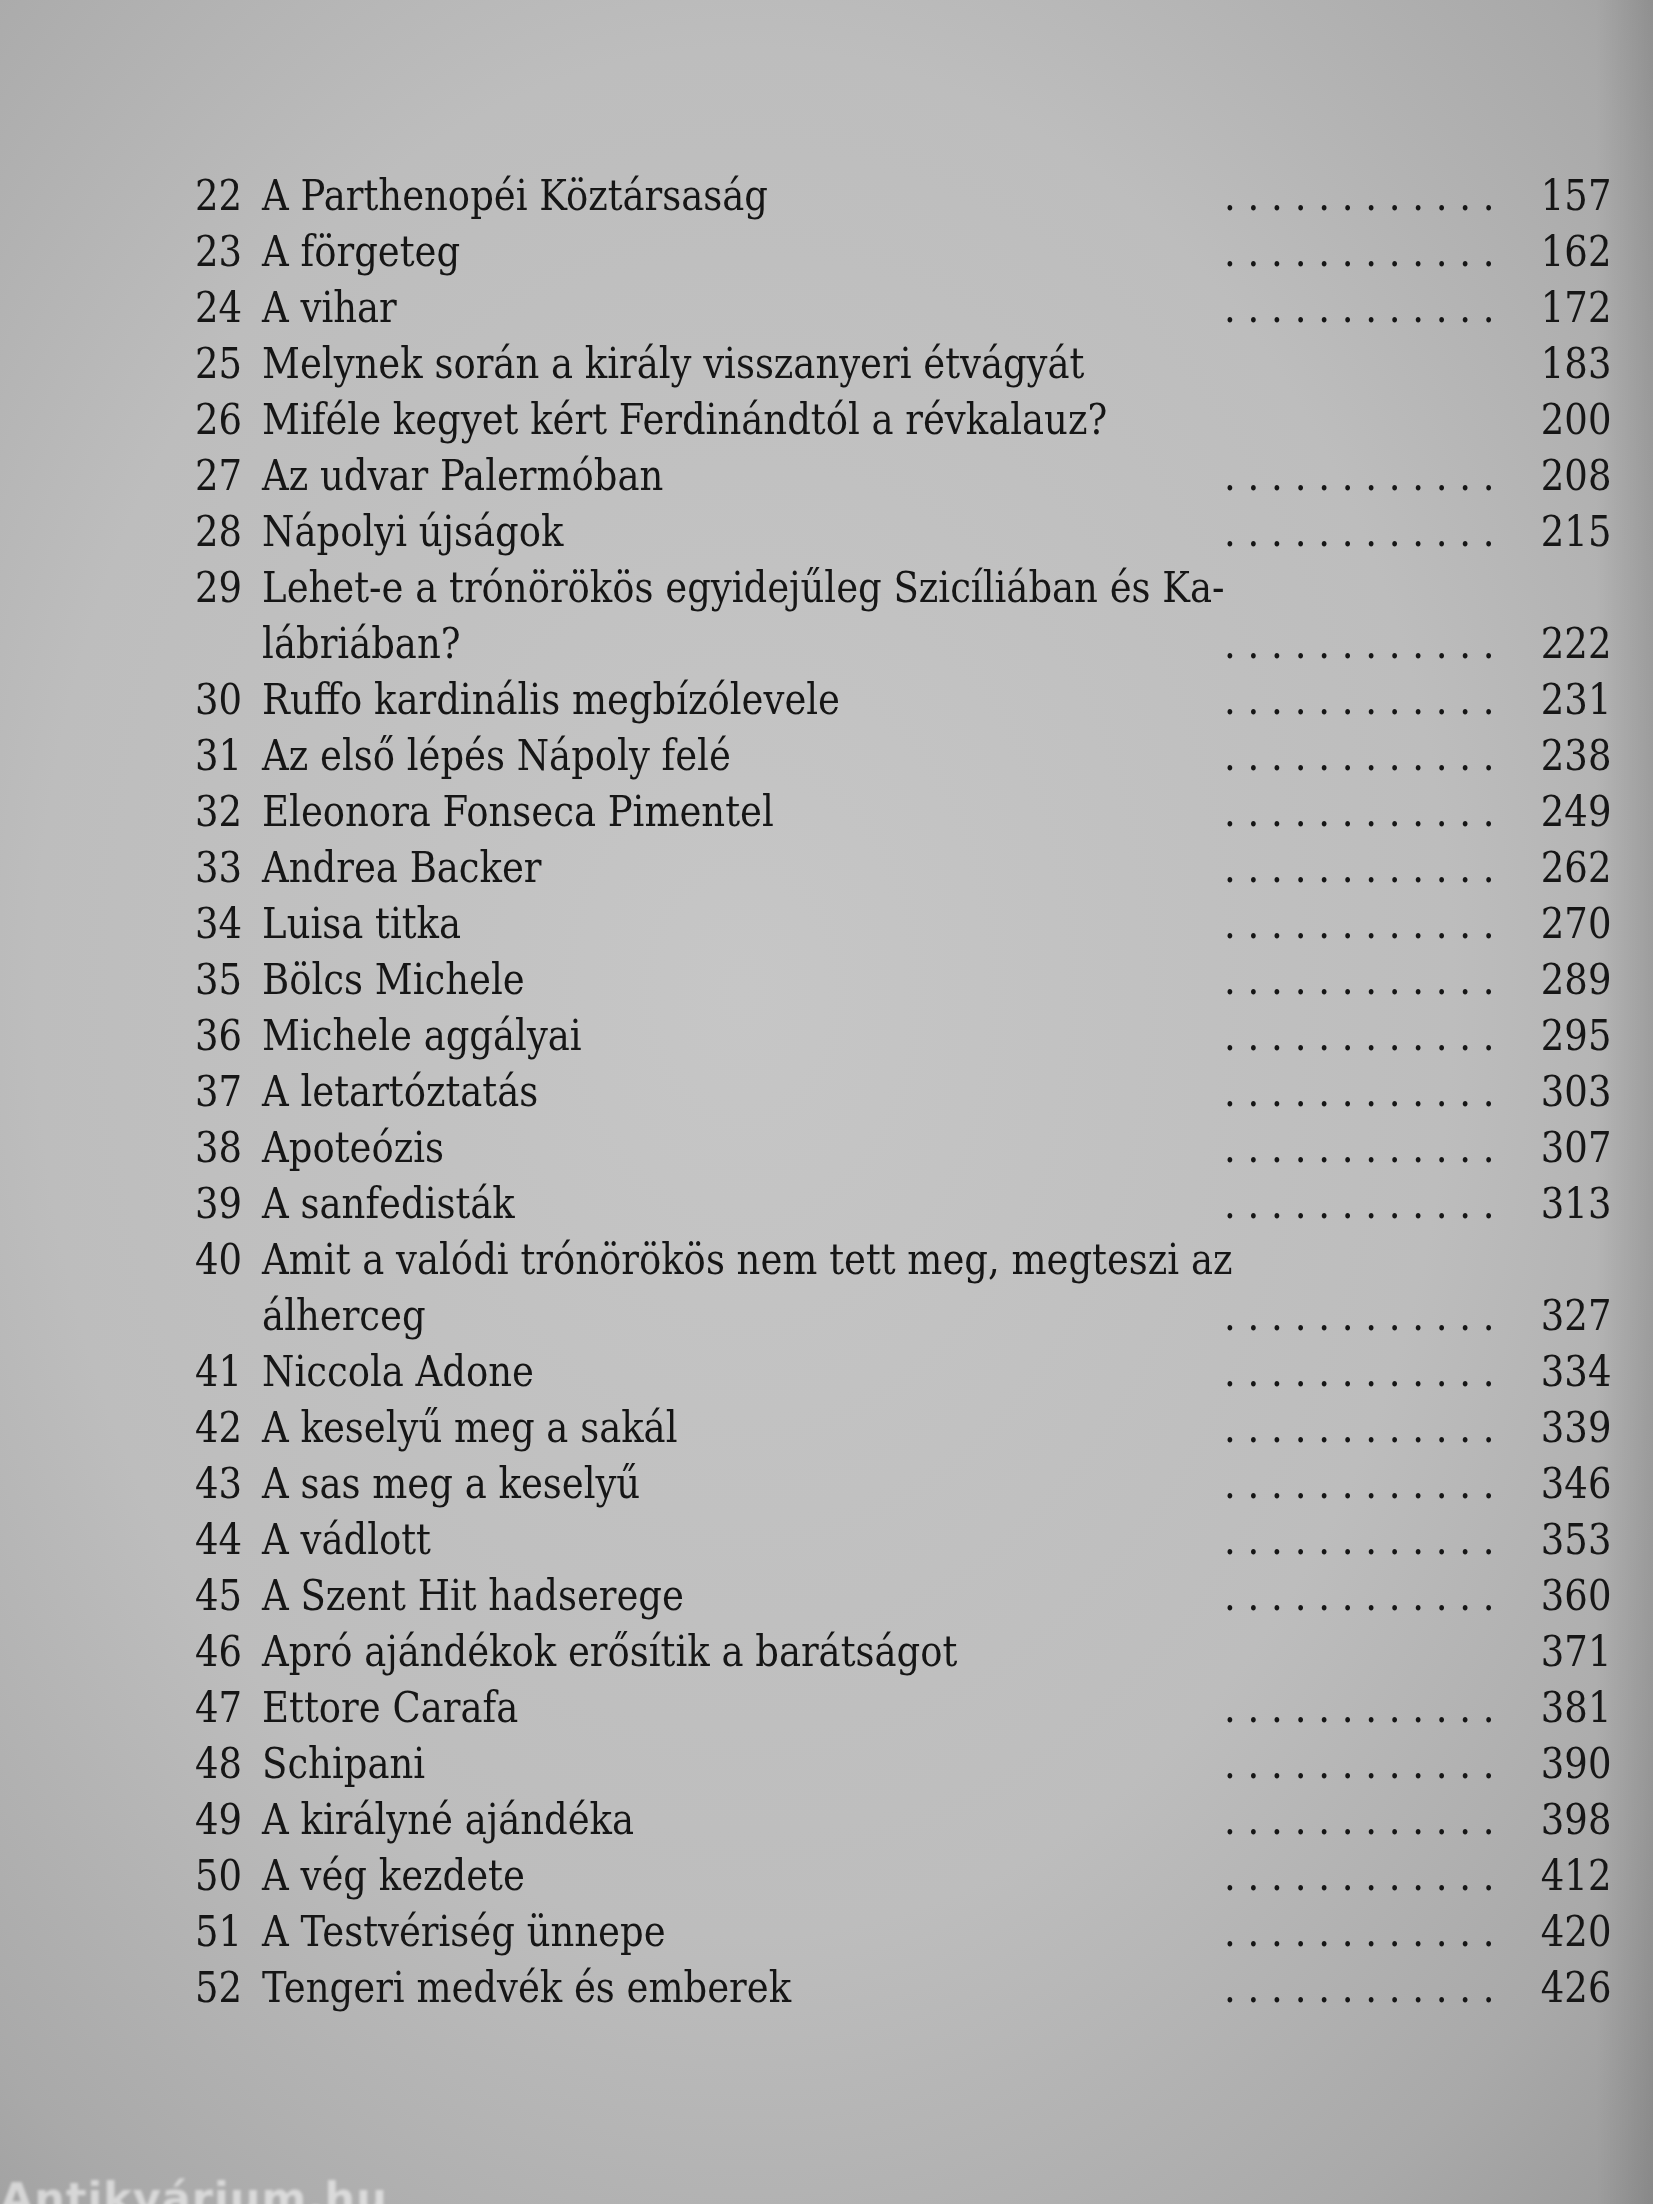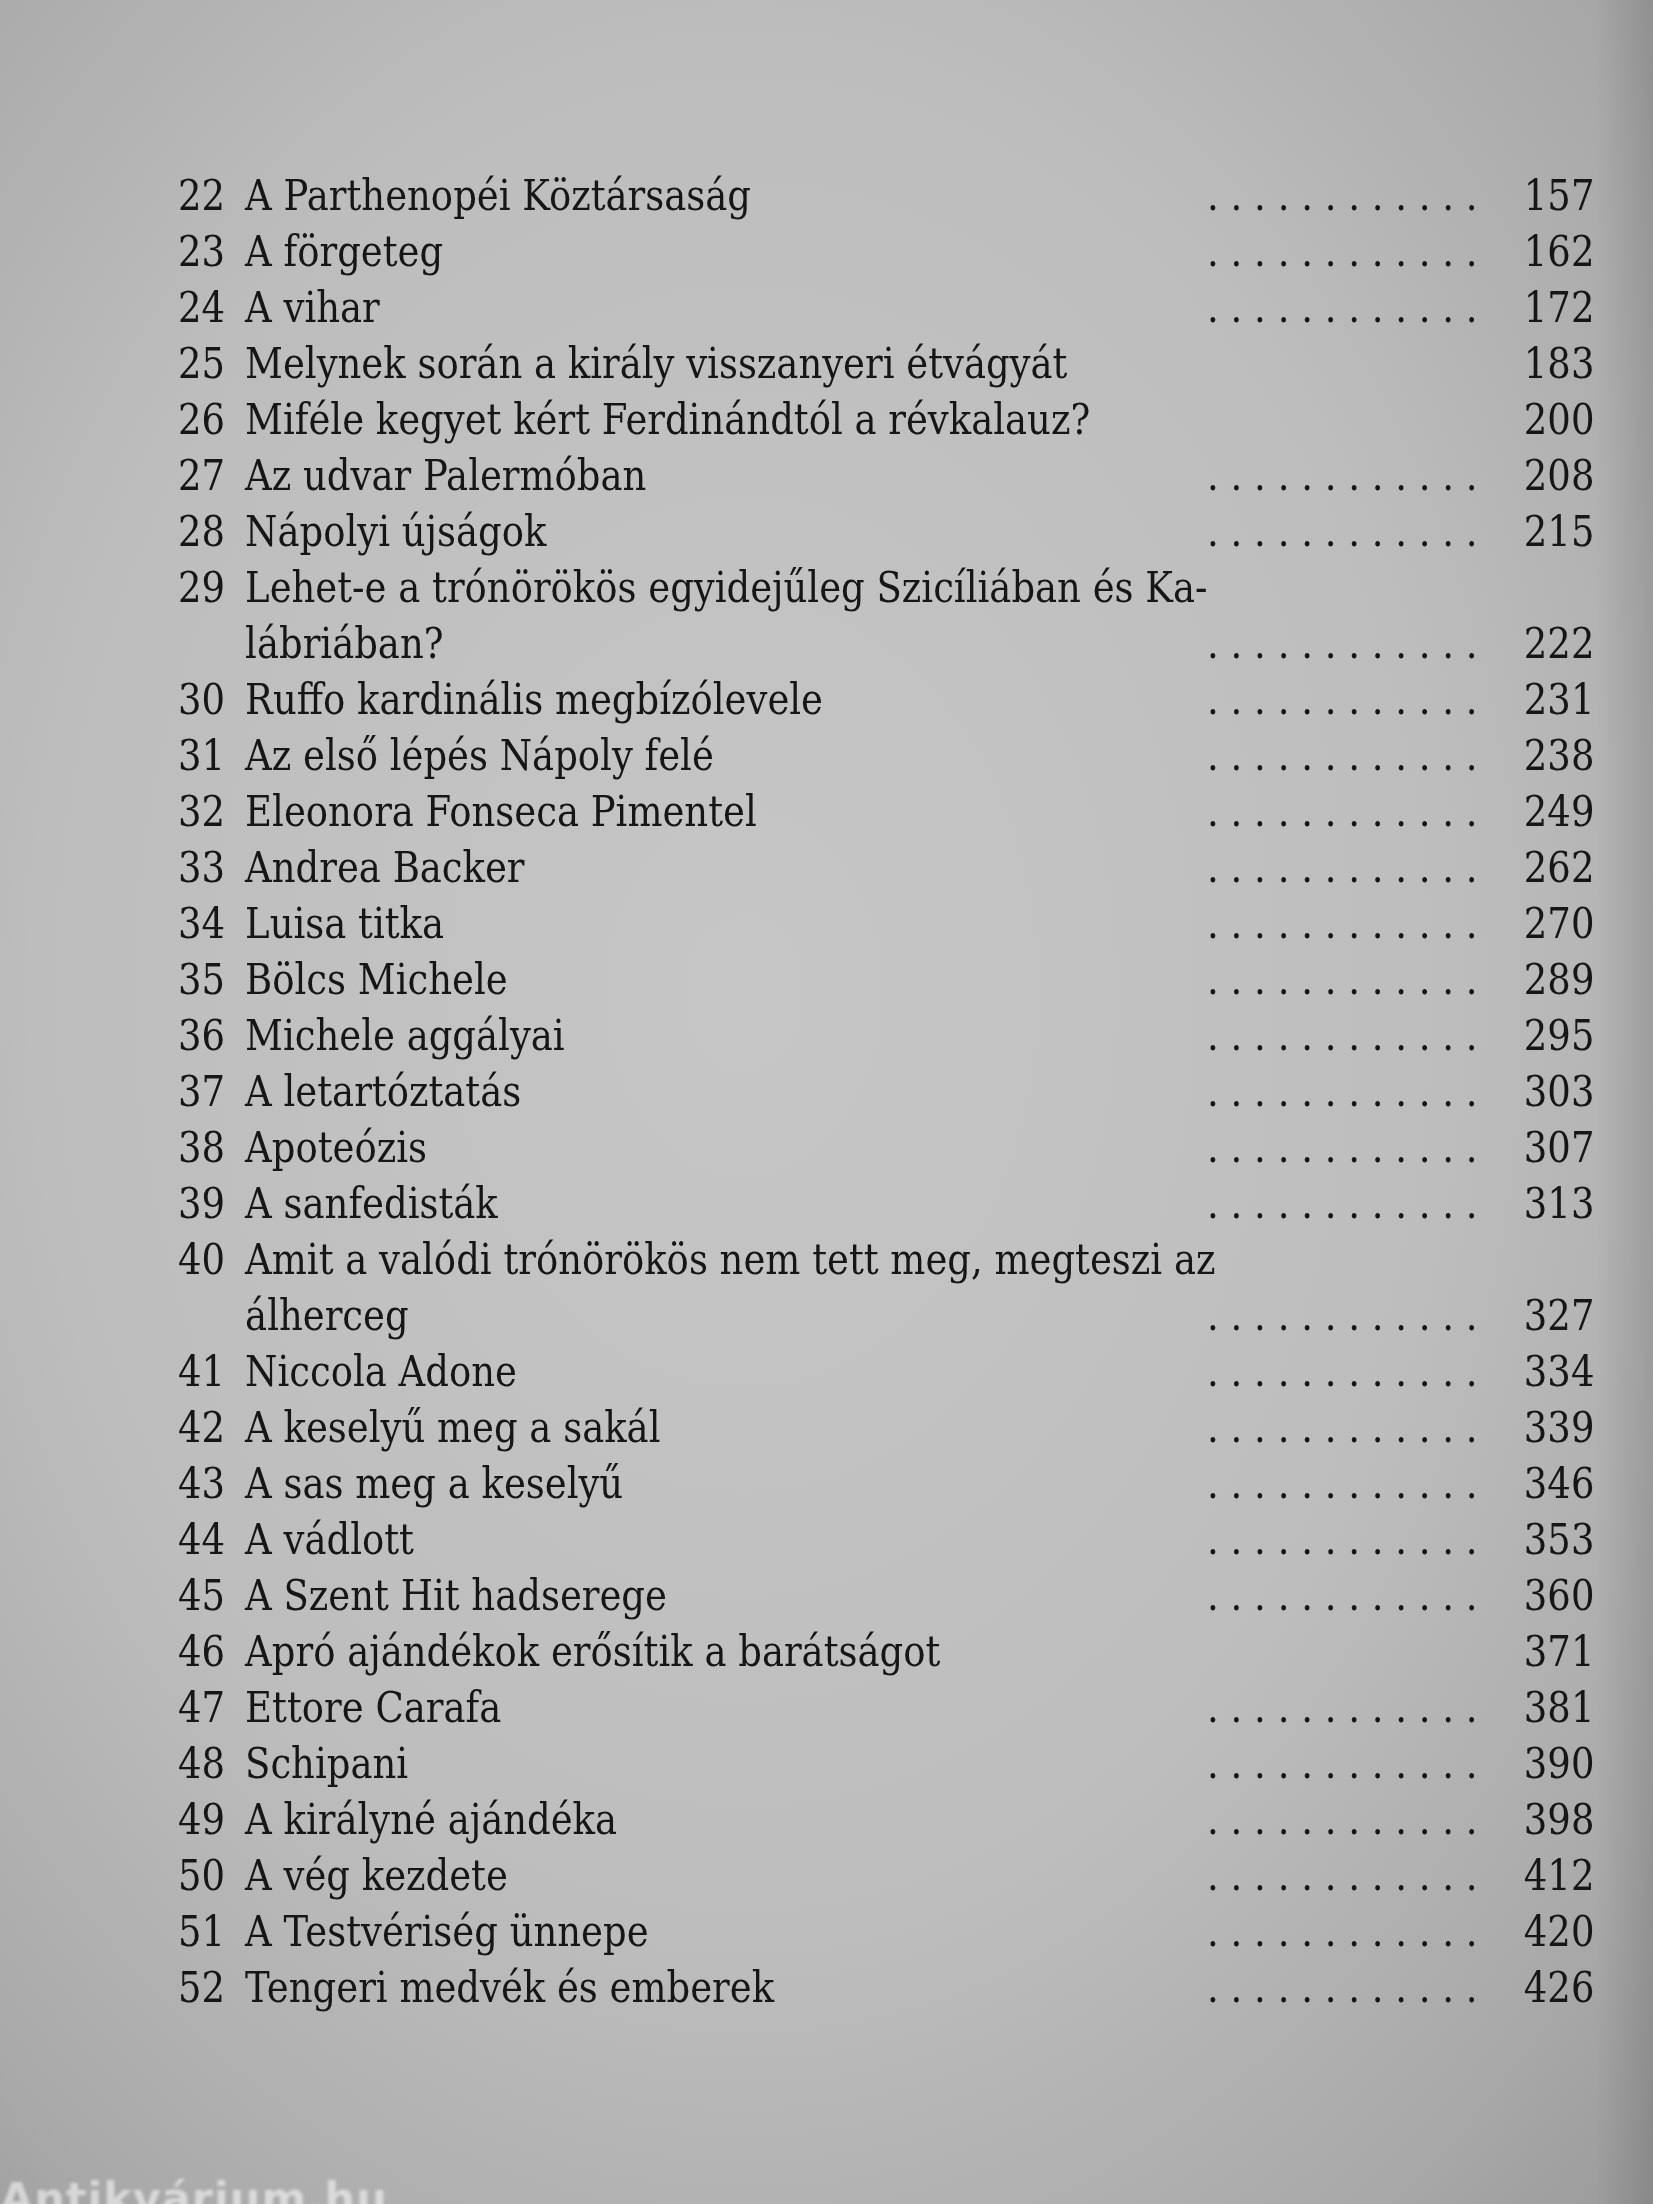--- a/index.html
+++ b/index.html
@@ -8,21 +8,21 @@
     background: radial-gradient(ellipse at 45% 45%, #c6c6c6 0%, #bdbdbd 55%, #a9a9a9 85%, #9a9a9a 100%);
     position: relative;
     font-family: "DejaVu Serif", "Liberation Serif", serif;
     color: #161616;
   }
   .page-shadow-right {
     position: absolute; top: 0; right: 0; width: 58px; height: 100%;
     background: linear-gradient(to right, rgba(0,0,0,0), rgba(0,0,0,0.12));
   }
   .toc {
-    position: absolute; left: 178px; top: 167px; width: 1417px;
+    position: absolute; left: 195px; top: 167px; width: 1417px;
   }
   .row {
     position: relative; height: 56px; line-height: 56px;
     font-size: 43px; white-space: nowrap;
     transform: scaleX(0.86); transform-origin: left center;
     width: 1647px;
   }
   .num { position: absolute; left: 0; }
   .title { position: absolute; left: 78px; }
   .cont .title { left: 78px; }

